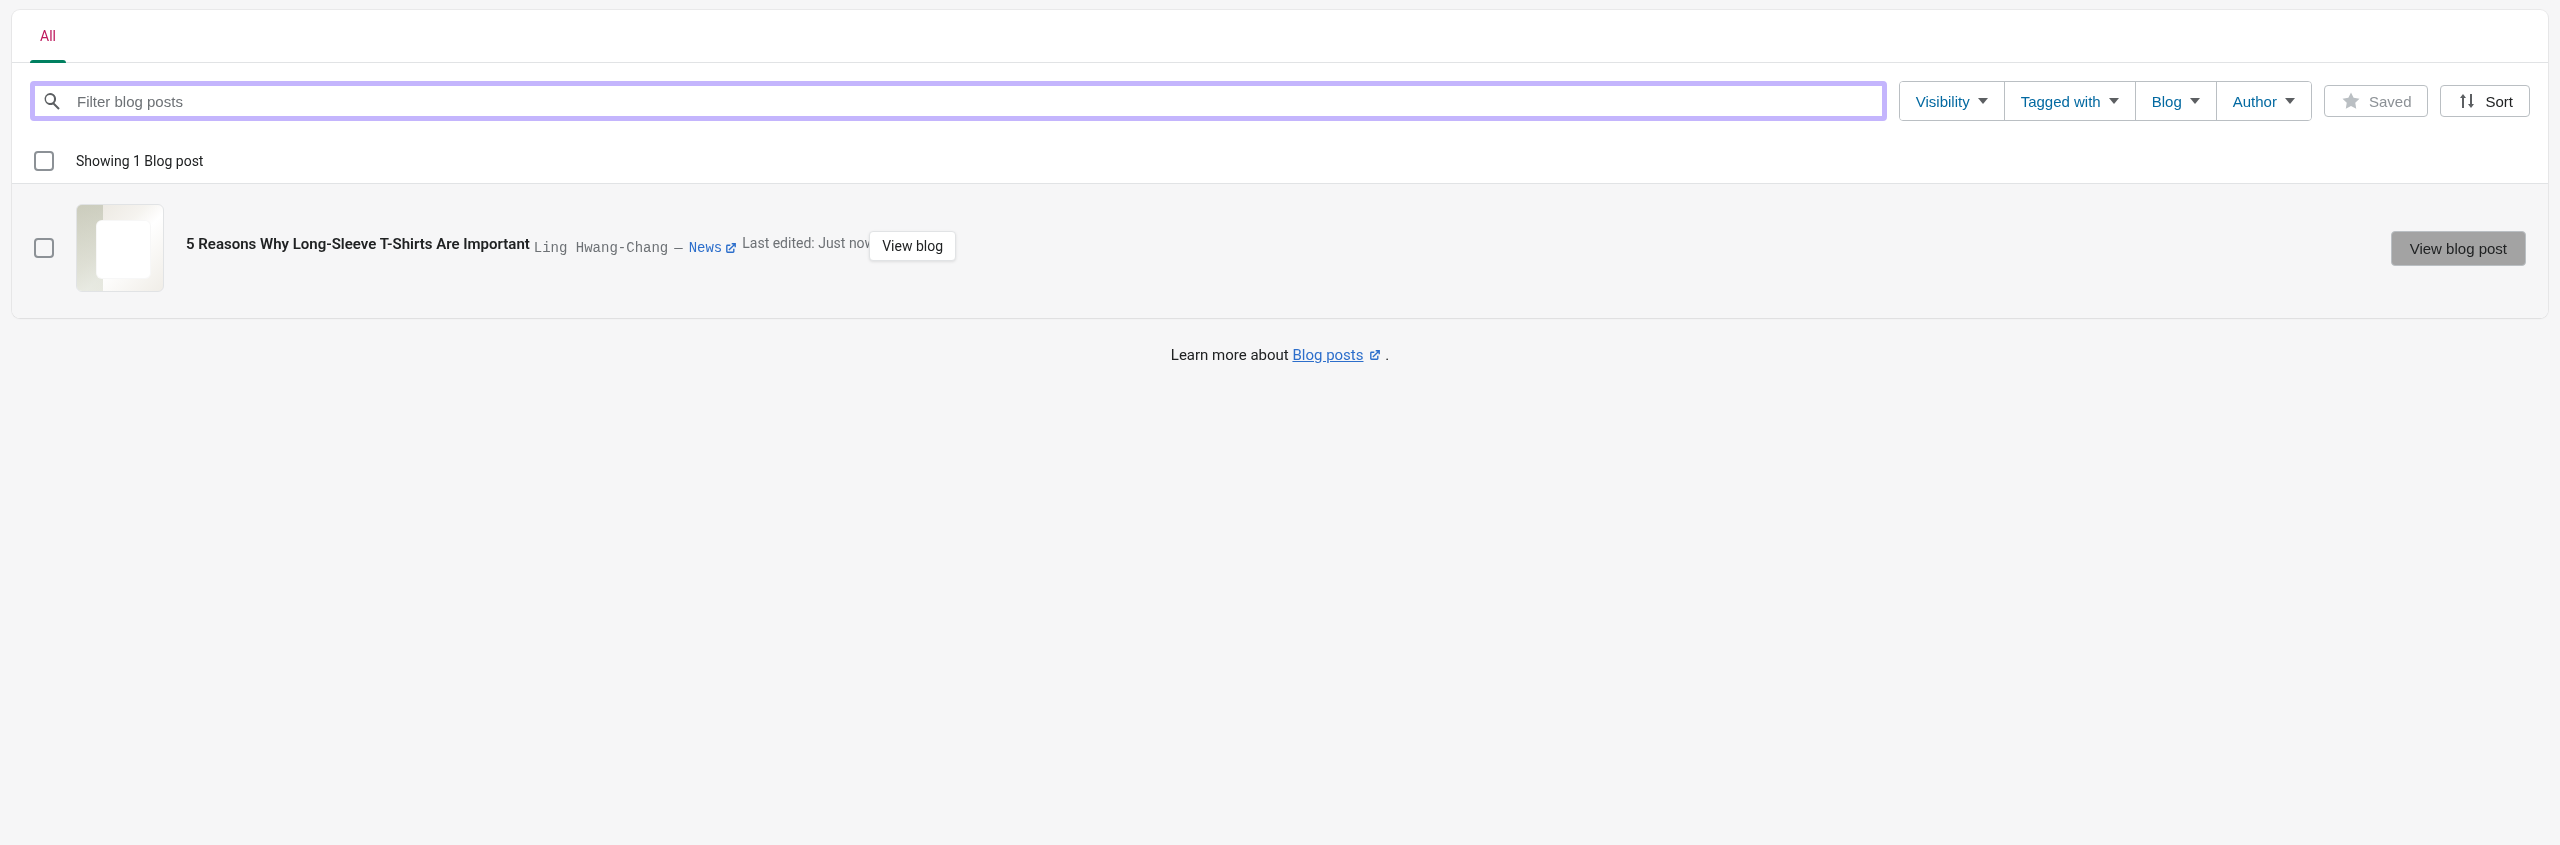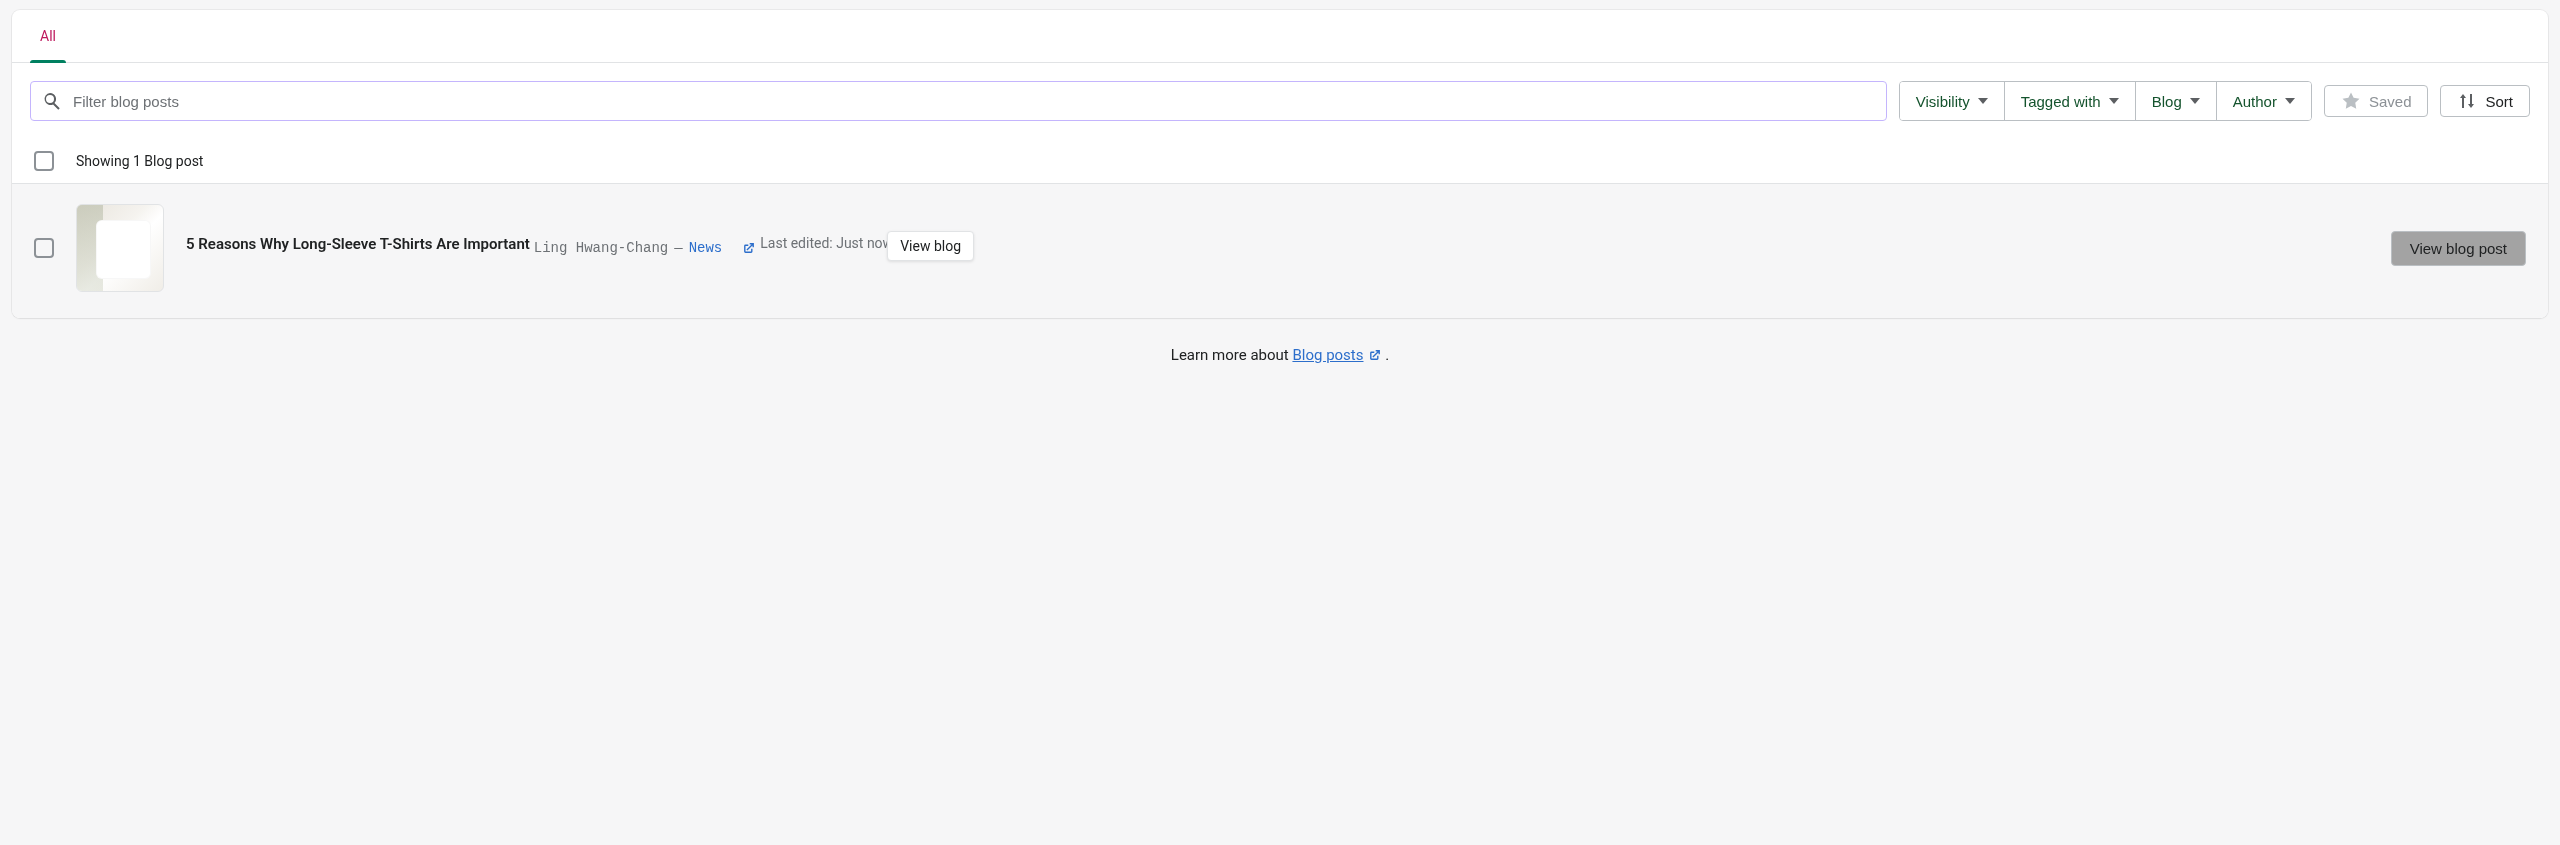--- a/index.html
+++ b/index.html
@@ -60,21 +60,21 @@
       left: 12px;
       top: 50%;
       transform: translateY(-50%);
       width: 20px;
       height: 20px;
       fill: #5c5f62;
     }
     .search-input {
       width: 100%;
       height: 40px;
-      border: 1px solid #c4b5fd;
+      border: 5px solid #c4b5fd;
       border-radius: 4px;
       padding: 0 12px 0 42px;
       font-size: 15px;
       color: #202223;
     }
     .search-input::placeholder {
       color: #6d7175;
     }
     .filter-group {
       display: flex;
@@ -86,21 +86,21 @@
       background: #fff;
       border: none;
       border-right: 1px solid #babfc3;
       padding: 0 16px;
       height: 38px;
       font-size: 15px;
       display: flex;
       align-items: center;
       gap: 8px;
       cursor: pointer;
-      color: #14532d;
+      color: #0369a1;
     }
     .filter-btn:last-child {
       border-right: none;
       align-items: center;
     }
     .caret {
       width: 0;
       height: 0;
       border-left: 5px solid transparent;
       border-right: 5px solid transparent;
@@ -193,21 +193,21 @@
       display: flex;
       align-items: center;
       gap: 6px;
       font-family: Liberation Mono, monospace;
     }
     .meta .link {
       color: #2c6ecb;
       text-decoration: none;
       display: inline-flex;
       align-items: center;
-      gap: 20px;
+      gap: 2px;
     }
     .ext-icon {
       width: 14px;
       height: 14px;
       fill: #2c6ecb;
     }
     .edited-row{
       display:flex;
       align-items:flex-start;
       gap:0;

